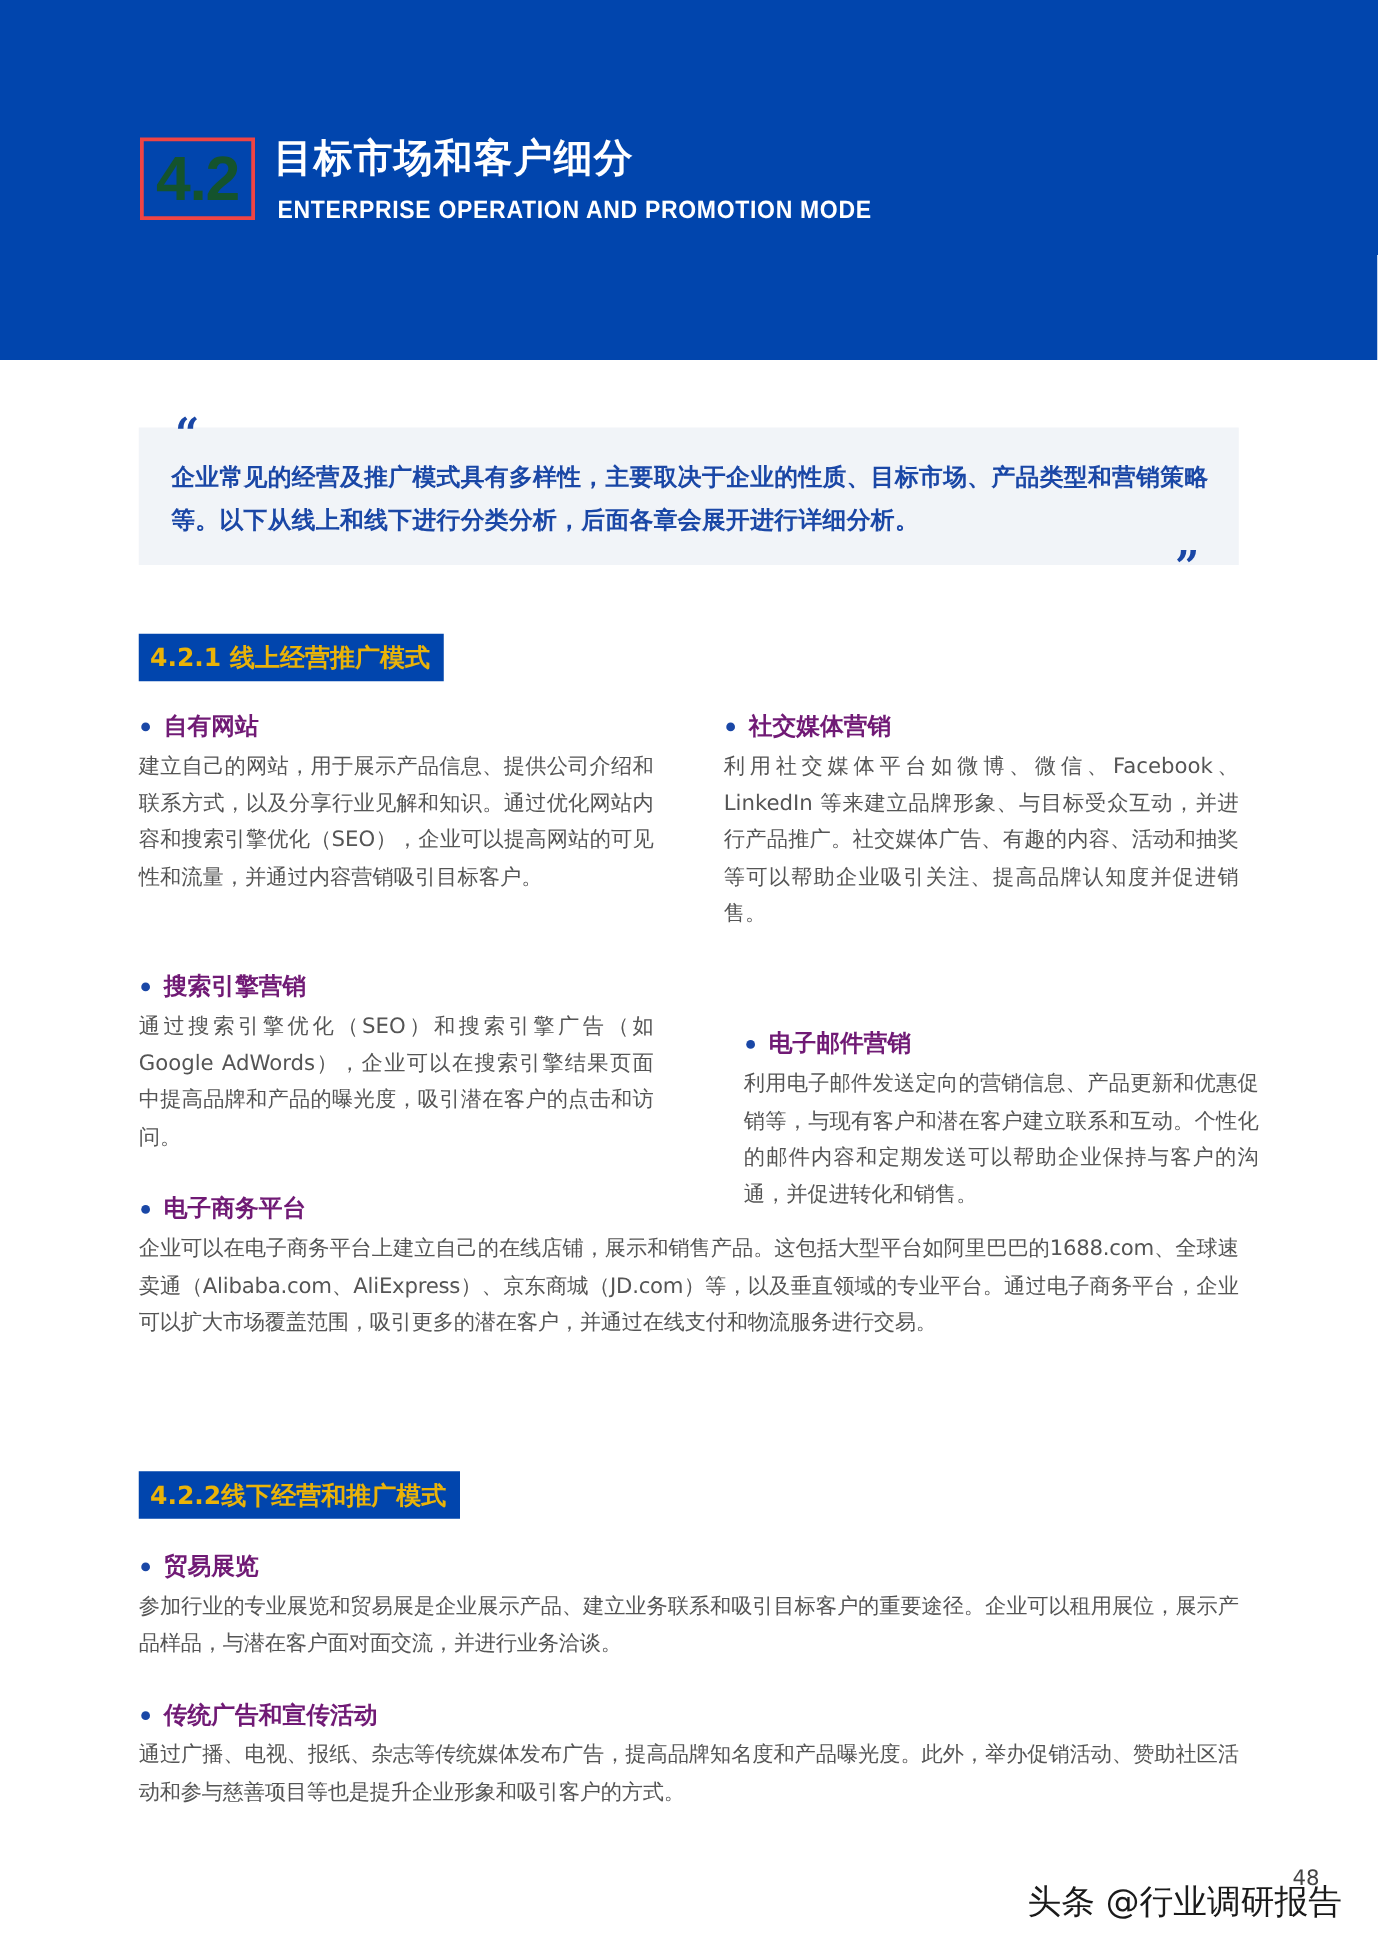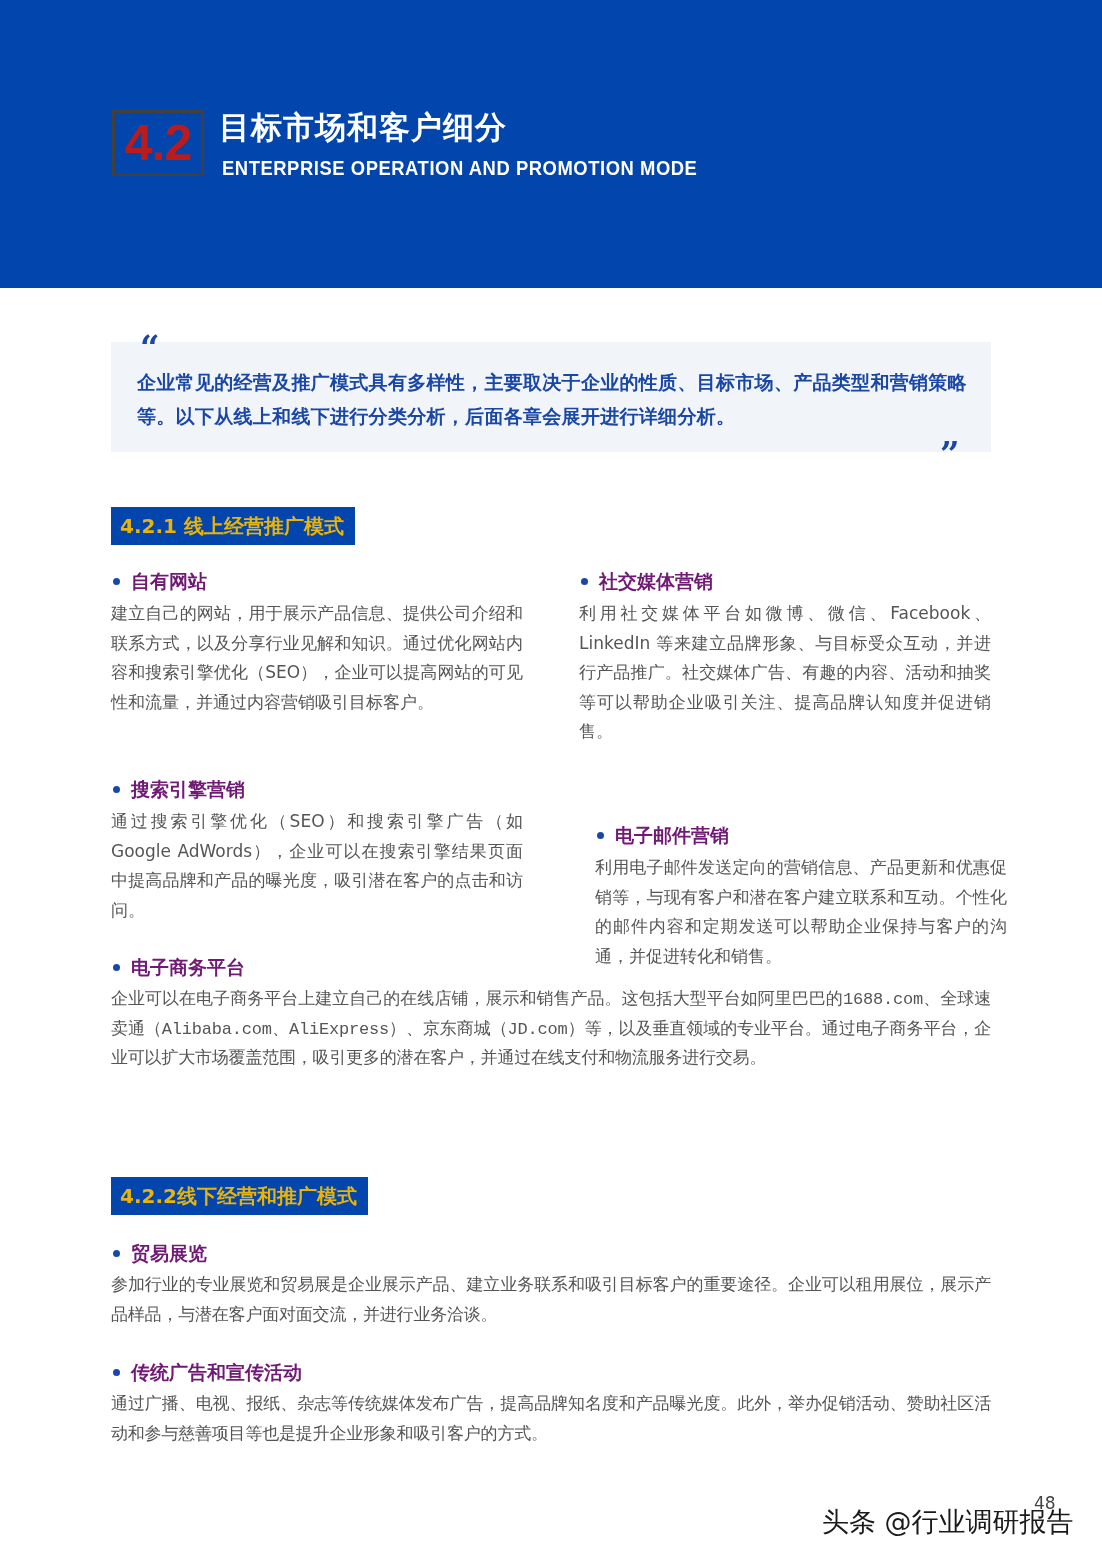--- a/index.html
+++ b/index.html
@@ -1,36 +1,36 @@
 <!DOCTYPE html>
 <html><head>
 <meta charset="utf-8">
 <style>
   * { margin: 0; padding: 0; box-sizing: border-box; }
   html, body { width: 1102px; height: 1559px; background: #ffffff; overflow: hidden; }
   body { position: relative; font-family: "DejaVu Sans", "Liberation Sans", sans-serif; color: #555555; }
 
   .header-band { position: absolute; left: 0; top: 0; width: 1102px; height: 288px; background: #0145ad; }
-  .sec-num-box { position: absolute; left: 112px; top: 110px; width: 92px; height: 66px; border: 3px solid #404040; color: #b91c1c; font-family: "Liberation Sans", sans-serif; font-weight: bold; font-size: 50px; line-height: 60px; text-align: center; letter-spacing: -1px; }
+  .sec-num-box { position: absolute; left: 112px; top: 110px; width: 92px; height: 66px; border: 3px solid #ef4444; color: #14532d; font-family: "Liberation Sans", sans-serif; font-weight: bold; font-size: 50px; line-height: 60px; text-align: center; letter-spacing: -1px; }
   .sec-title-cn { position: absolute; left: 219px; top: 106px; color: #ffffff; font-weight: bold; font-size: 31px; line-height: 42px; letter-spacing: 1px; text-align: right; }
   .sec-title-en { position: absolute; left: 222px; top: 155px; color: #ffffff; font-family: "Liberation Sans", sans-serif; font-weight: bold; font-size: 20px; line-height: 26px; letter-spacing: 0.6px; transform: scaleX(0.92); transform-origin: left; }
 
   .quote-box { position: absolute; left: 111px; top: 342px; width: 880px; height: 110px; background: #f1f4f8; }
   .quote-open { position: absolute; left: 140px; top: 330px; color: #1a47a6; font-family: "DejaVu Serif", serif; font-weight: bold; font-size: 34px; line-height: 34px; }
   .quote-close { position: absolute; left: 940px; top: 437px; color: #1a47a6; font-family: "DejaVu Serif", serif; font-weight: bold; font-size: 34px; line-height: 34px; }
   .quote-text { position: absolute; left: 137px; top: 365px; width: 840px; color: #1a47a6; font-weight: bold; font-size: 19px; line-height: 34px; letter-spacing: 0.3px; }
 
   .subsec-tag { position: absolute; height: 38px; background: #0145ad; color: #eab308; font-weight: bold; font-size: 20px; line-height: 38px; padding: 0 11px 0 9px; white-space: nowrap; }
 
   .item { position: absolute; }
   .item-head { display: flex; align-items: center; height: 26px; margin-bottom: 5px; }
   .bullet { width: 7px; height: 7px; border-radius: 50%; background: #1a47a6; margin-left: 2px; margin-right: 11px; flex: none; }
   .item-title { color: #701a75; font-weight: bold; font-size: 19px; line-height: 26px; }
   .item-body { color: #555555; font-size: 17px; line-height: 29.6px; text-align: justify; }
-  .item-body.wide { letter-spacing: -0.2px; font-family: Liberation Mono, monospace; }
+  .item-body.wide { letter-spacing: -0.2px; }
 
   .watermark { position: absolute; left: 822px; top: 1505px; color: #1a1a1a; font-size: 27px; line-height: 34px; }
   .page-num { position: absolute; left: 1034px; top: 1493px; color: #444444; font-size: 17px; line-height: 20px; }
 </style>
 </head>
 <body>
 
 <div class="header-band"></div>
 <div class="sec-num-box">
   <span>4.2</span>

